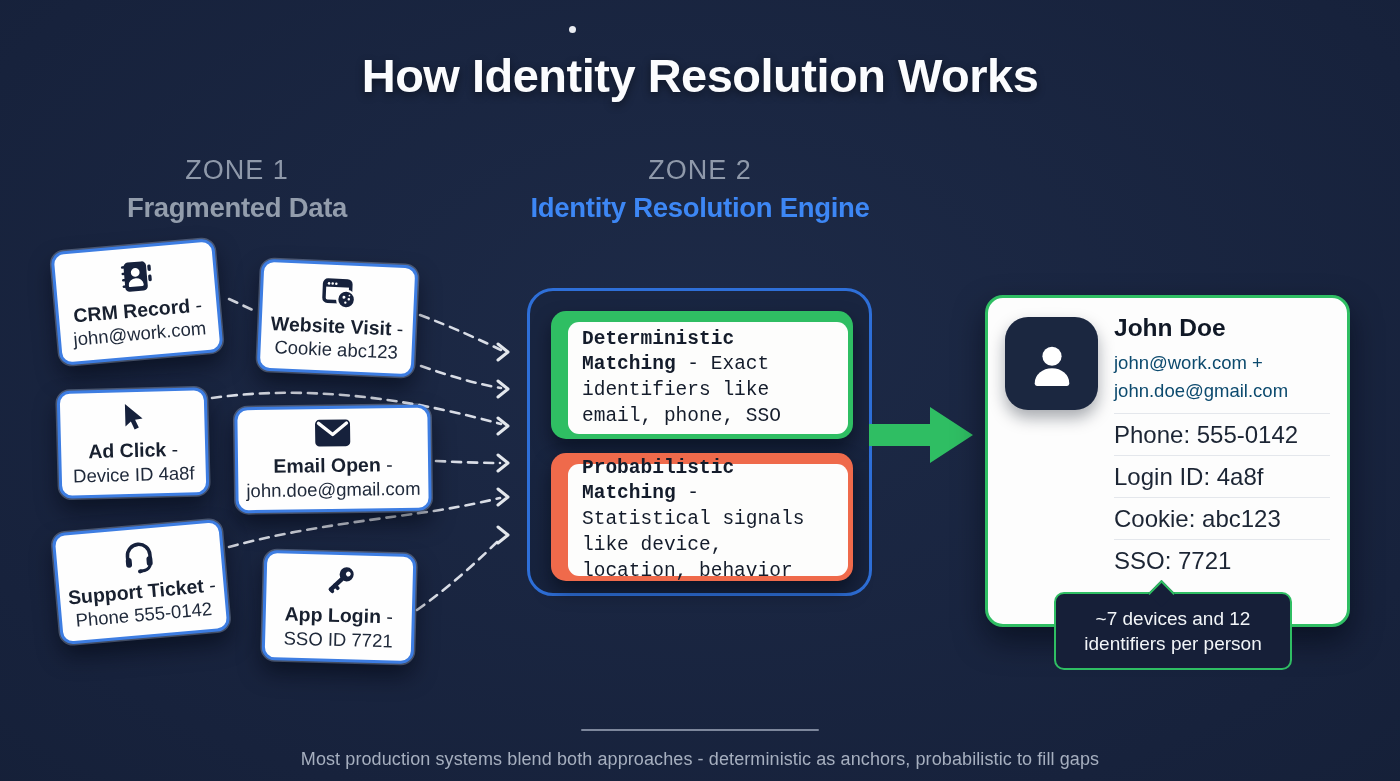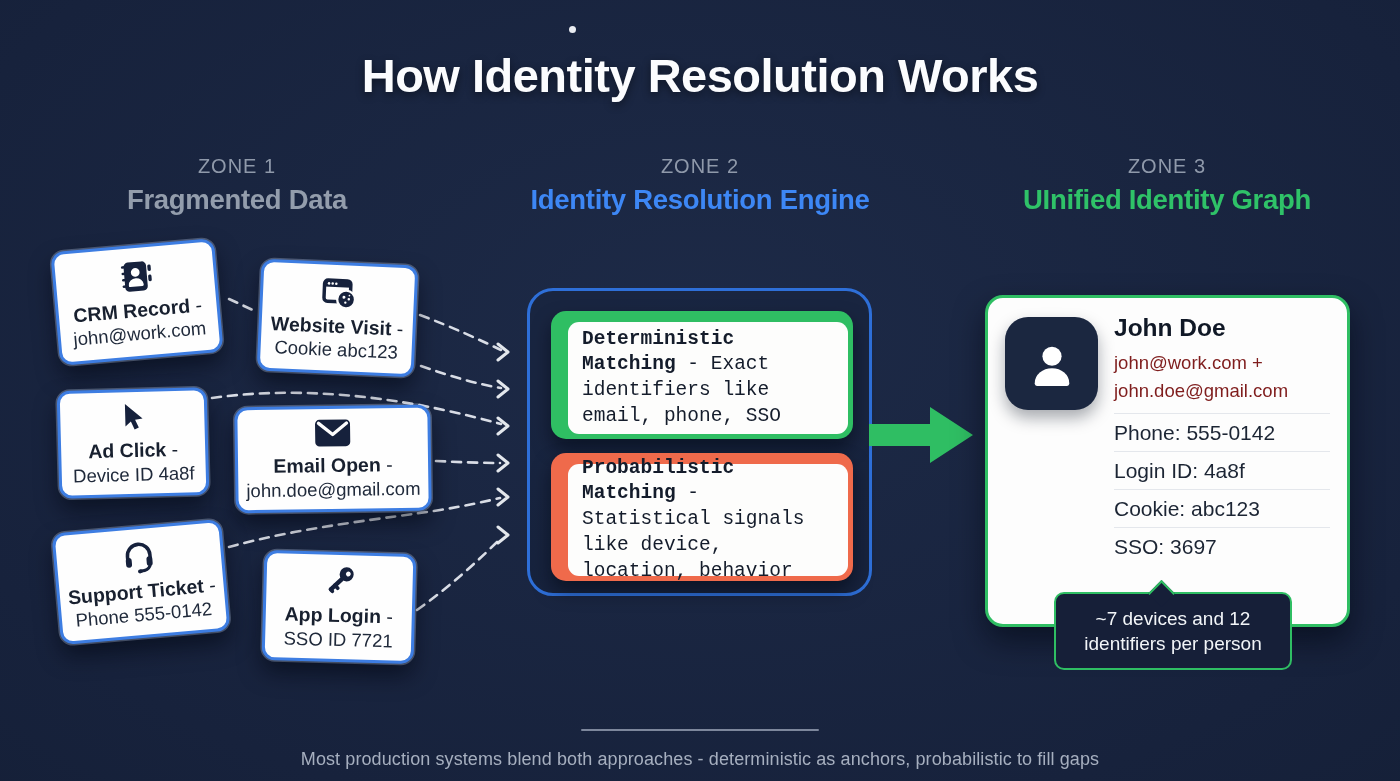--- a/index.html
+++ b/index.html
@@ -12,21 +12,21 @@
   .title{
     position:absolute;left:0;top:48px;width:100%;text-align:center;margin:0;
     color:#fbfcfe;font-size:47px;font-weight:800;letter-spacing:-.5px;
     text-shadow:0 3px 8px rgba(0,0,0,.45);
   }
   
   .zone-head{position:absolute;top:155px;text-align:center;}
   .zh1{left:62px;width:350px;}
   .zh2{left:525px;width:350px;}
   .zh3{left:985px;width:364px;}
-  .zlabel{font-size:20px;letter-spacing:1px;color:#8f99aa;}
+  .zlabel{font-size:27px;letter-spacing:1px;color:#8f99aa;}
   .zname{margin-top:6px;font-size:27.5px;font-weight:800;letter-spacing:-.3px;}
   .zn-gray{color:#939dac;}
   .zn-blue{color:#3d87f5;}
   .zn-green{color:#2fc268;}
   
   #connectors{position:absolute;left:0;top:0;pointer-events:none;}
   .dash{fill:none;stroke:#e9edf4;stroke-width:2.6;stroke-dasharray:9 7;stroke-linecap:round;opacity:.92;}
   .chev{fill:none;stroke:#eef1f6;stroke-width:3;stroke-linecap:round;stroke-linejoin:round;opacity:.95;}
   
   .src-card{
@@ -73,24 +73,24 @@
     background:#fdfdfd;border:3px solid #2fbe63;border-radius:18px;
     box-shadow:0 14px 30px rgba(2,6,16,.55);
   }
   .avatar{
     position:absolute;left:17px;top:19px;width:93px;height:93px;border-radius:23px;
     background:#1b2740;display:flex;align-items:center;justify-content:center;
     box-shadow:0 8px 16px rgba(10,16,32,.35);
   }
   .p-body{position:absolute;left:126px;top:16px;right:17px;}
   .p-name{font-size:24.5px;font-weight:800;color:#101826;}
-  .p-email{margin-top:4px;font-size:18.5px;line-height:1.28;color:#7f1d1d;}
+  .p-email{margin-top:4px;font-size:18.5px;line-height:1.28;color:#0c4a6e;}
   .p-email.first{margin-top:9px;}
   .p-rows{margin-top:11px;}
-  .p-row{padding:6.5px 0;border-top:1.5px solid #e4e7ec;font-size:21px;color:#1c2534;}
+  .p-row{padding:6.5px 0;border-top:1.5px solid #e4e7ec;font-size:24px;color:#1c2534;}
   
   .callout{
     position:absolute;left:1054px;top:592px;width:238px;box-sizing:border-box;
     border:2.5px solid #2fbe63;border-radius:10px;background:#161f38;
     padding:12px 12px;text-align:center;
   }
   .callout .notch{
     position:absolute;left:96px;top:-10px;width:17px;height:17px;background:#161f38;
     border-left:2.5px solid #2fbe63;border-top:2.5px solid #2fbe63;transform:rotate(45deg);
   }
@@ -113,24 +113,20 @@
 
   <h1 class="title">How Identity Resolution Works</h1>
 
   <div class="zone-head zh1">
     <div class="zlabel">ZONE 1</div>
     <div class="zname zn-gray">Fragmented Data</div>
   </div>
   <div class="zone-head zh2">
     <div class="zlabel">ZONE 2</div>
     <div class="zname zn-blue">Identity Resolution Engine</div>
-  </div>
-  <div class="zone-head zh3">
-    <div class="zlabel">ZONE 3</div>
-    <div class="zname zn-green">UInified Identity Graph</div>
   </div>
 
   <svg id="connectors" width="1400" height="781" viewBox="0 0 1400 781">
     <path class="dash" d="M229,299 C238,303 246,307 255,311"></path>
     <path class="dash" d="M420,315 C452,327 478,339 501,350"></path>
     <path class="dash" d="M421,366 C450,376 476,384 501,388"></path>
     <path class="dash" d="M212,398 C320,383 425,403 501,424"></path>
     <path class="dash" d="M436,461 C458,462 480,463 500,463"></path>
     <path class="dash" d="M229,547 C300,527 390,518 440,510 C465,506 483,502 500,498"></path>
     <path class="dash" d="M417,610 C448,588 477,562 500,539"></path>
@@ -248,21 +244,21 @@
       </svg>
     </div>
     <div class="p-body">
       <div class="p-name">John Doe</div>
       <div class="p-email first">john@work.com +</div>
       <div class="p-email">john.doe@gmail.com</div>
       <div class="p-rows">
         <div class="p-row">Phone: 555-0142</div>
         <div class="p-row">Login ID: 4a8f</div>
         <div class="p-row">Cookie: abc123</div>
-        <div class="p-row">SSO: 3697</div>
+        <div class="p-row">SSO: 7721</div>
       </div>
     </div>
   </div>
 
   <div class="callout">
     <div class="notch"></div>
     <div class="callout-text">~7 devices and 12 identifiers per person</div>
   </div>
 
   <div class="footer">

